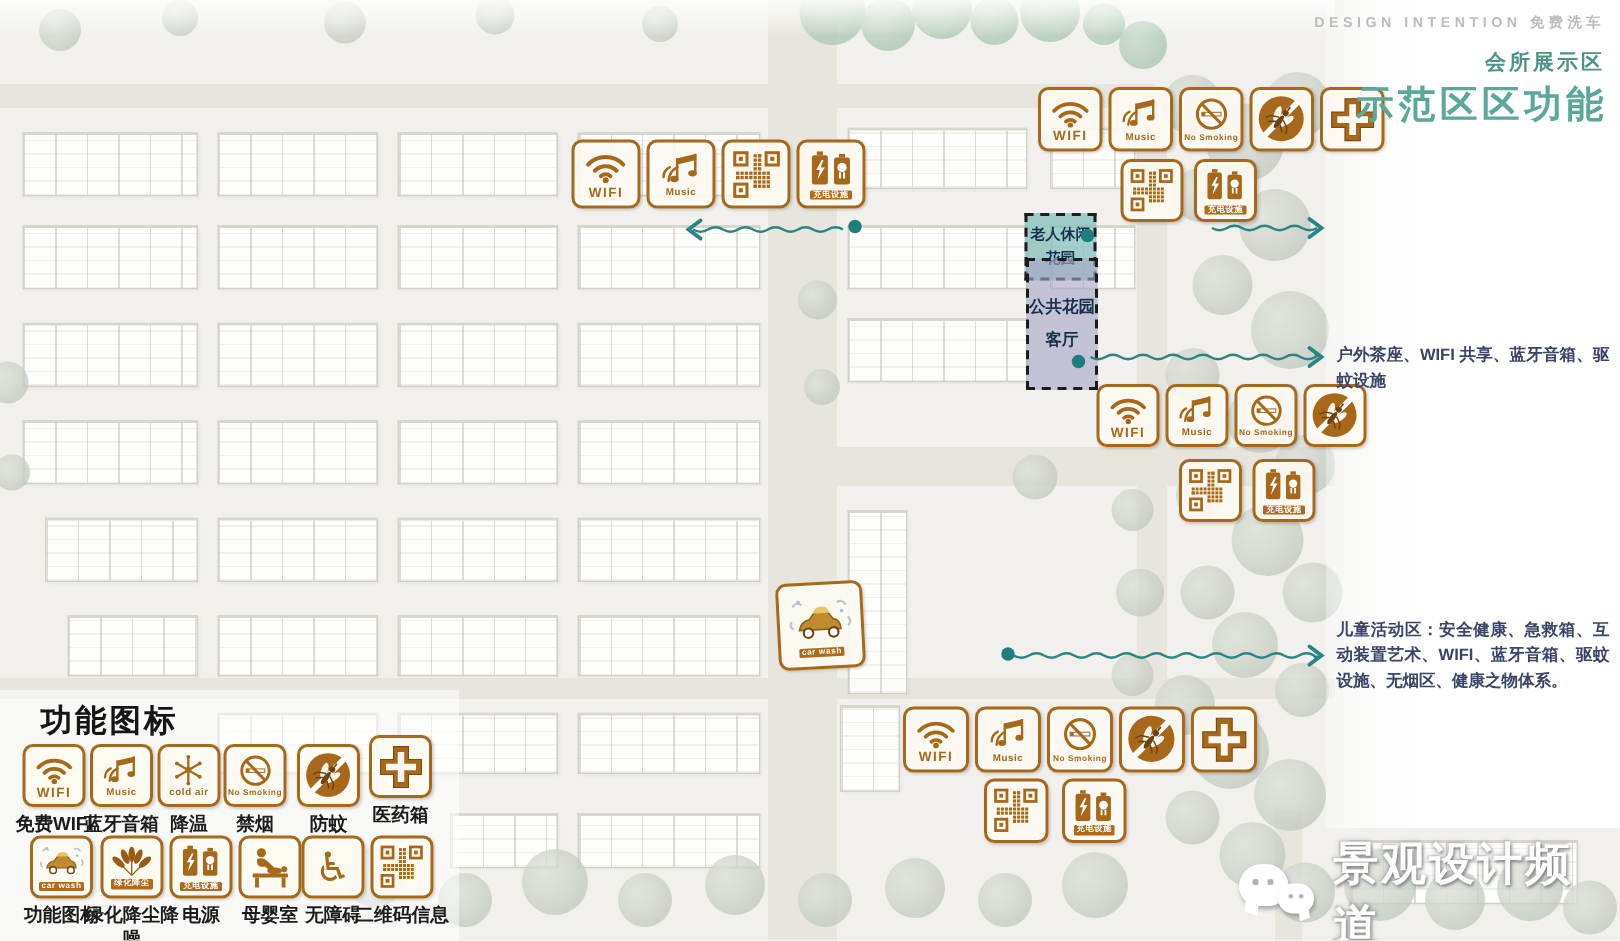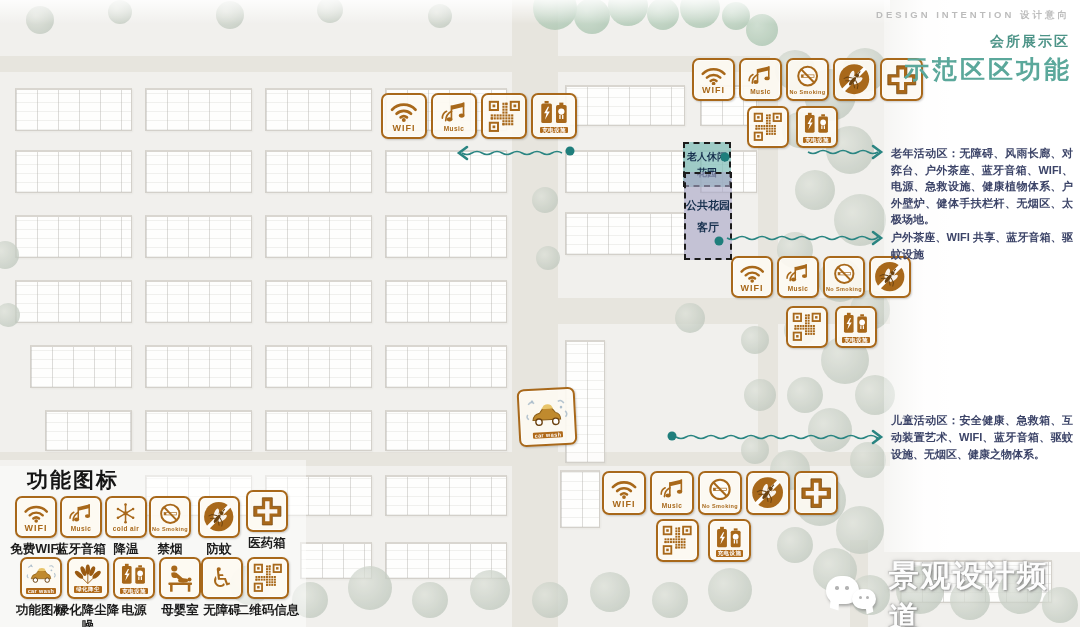--- a/index.html
+++ b/index.html
@@ -185,21 +185,21 @@
       <div class="tree" style="left: 428px; top: 4px; width: 24px; height: 24px;"></div>
       <div class="tree" style="left: 896px; top: 566px; width: 48px; height: 48px;"></div>
       <div class="tree" style="left: 950px; top: 580px; width: 40px; height: 40px;"></div>
       <div class="tree" style="left: 998px; top: 570px; width: 44px; height: 44px;"></div>
       <div class="tree" style="left: 1042px; top: 587px; width: 36px; height: 36px;"></div>
     </div>
   <div class="wash"></div>
   <div class="right-panel"></div>
   <div class="top-fade"></div>
 
-  <div class="hdr-en">DESIGN INTENTION  设计意向</div>
+  <div class="hdr-en">DESIGN INTENTION  免费洗车</div>
   <div class="hdr-sub">会所展示区</div>
   <div class="hdr-title">示范区区功能</div>
 
   <div class="zone zone-teal" id="zone-elderly">
     <span>老人休闲花园</span>
   </div>
   <div class="zone zone-purple" id="zone-public">
     <span>公共花园客厅</span>
   </div>
 
@@ -681,21 +681,20 @@
           <circle cx="37" cy="12" r="1.3" fill="#aebfcc"></circle>
           <path d="M8 24q1-6 7-7l3-4q5-3 10 0l3 4q5 1 5 7z" fill="#c08a2e" stroke="#8a5c14" stroke-width="1"></path>
           <path d="M17 13l2.5-3.5q4-2 7.5 0L29 13z" fill="#e8c469"></path>
           <circle cx="14" cy="26" r="3.2" fill="#fff" stroke="#6b4210" stroke-width="1.4"></circle>
           <circle cx="31" cy="26" r="3.2" fill="#fff" stroke="#6b4210" stroke-width="1.4"></circle>
         </svg>
         <div class="icon-label">car wash</div>
       </div>
     </div>
 
-  <div class="ann" id="ann-elderly">老年活动区：无障碍、风雨长廊、对弈台、户外茶座、蓝牙音箱、WIFI、电源、急救设施、健康植物体系、户外壁炉、健体手扶栏杆、无烟区、太极场地。</div>
   <div class="ann" id="ann-tea">户外茶座、WIFI 共享、蓝牙音箱、驱蚊设施</div>
   <div class="ann" id="ann-children">儿童活动区：安全健康、急救箱、互动装置艺术、WIFI、蓝牙音箱、驱蚊设施、无烟区、健康之物体系。</div>
 
   <div class="legend-backdrop"></div>
   <div id="legend-title">功能图标</div>
   <div id="legend-items">
       <div class="leg-item" style="left: 2px; top: 496px; width: 68px;">
         <div class="fn-icon icon-wifi" style="width: 42px; height: 42px;">
           <svg viewBox="0 0 36 27" width="80%" height="58%">
             <g fill="none" stroke="#a8681a" stroke-width="3" stroke-linecap="round">

